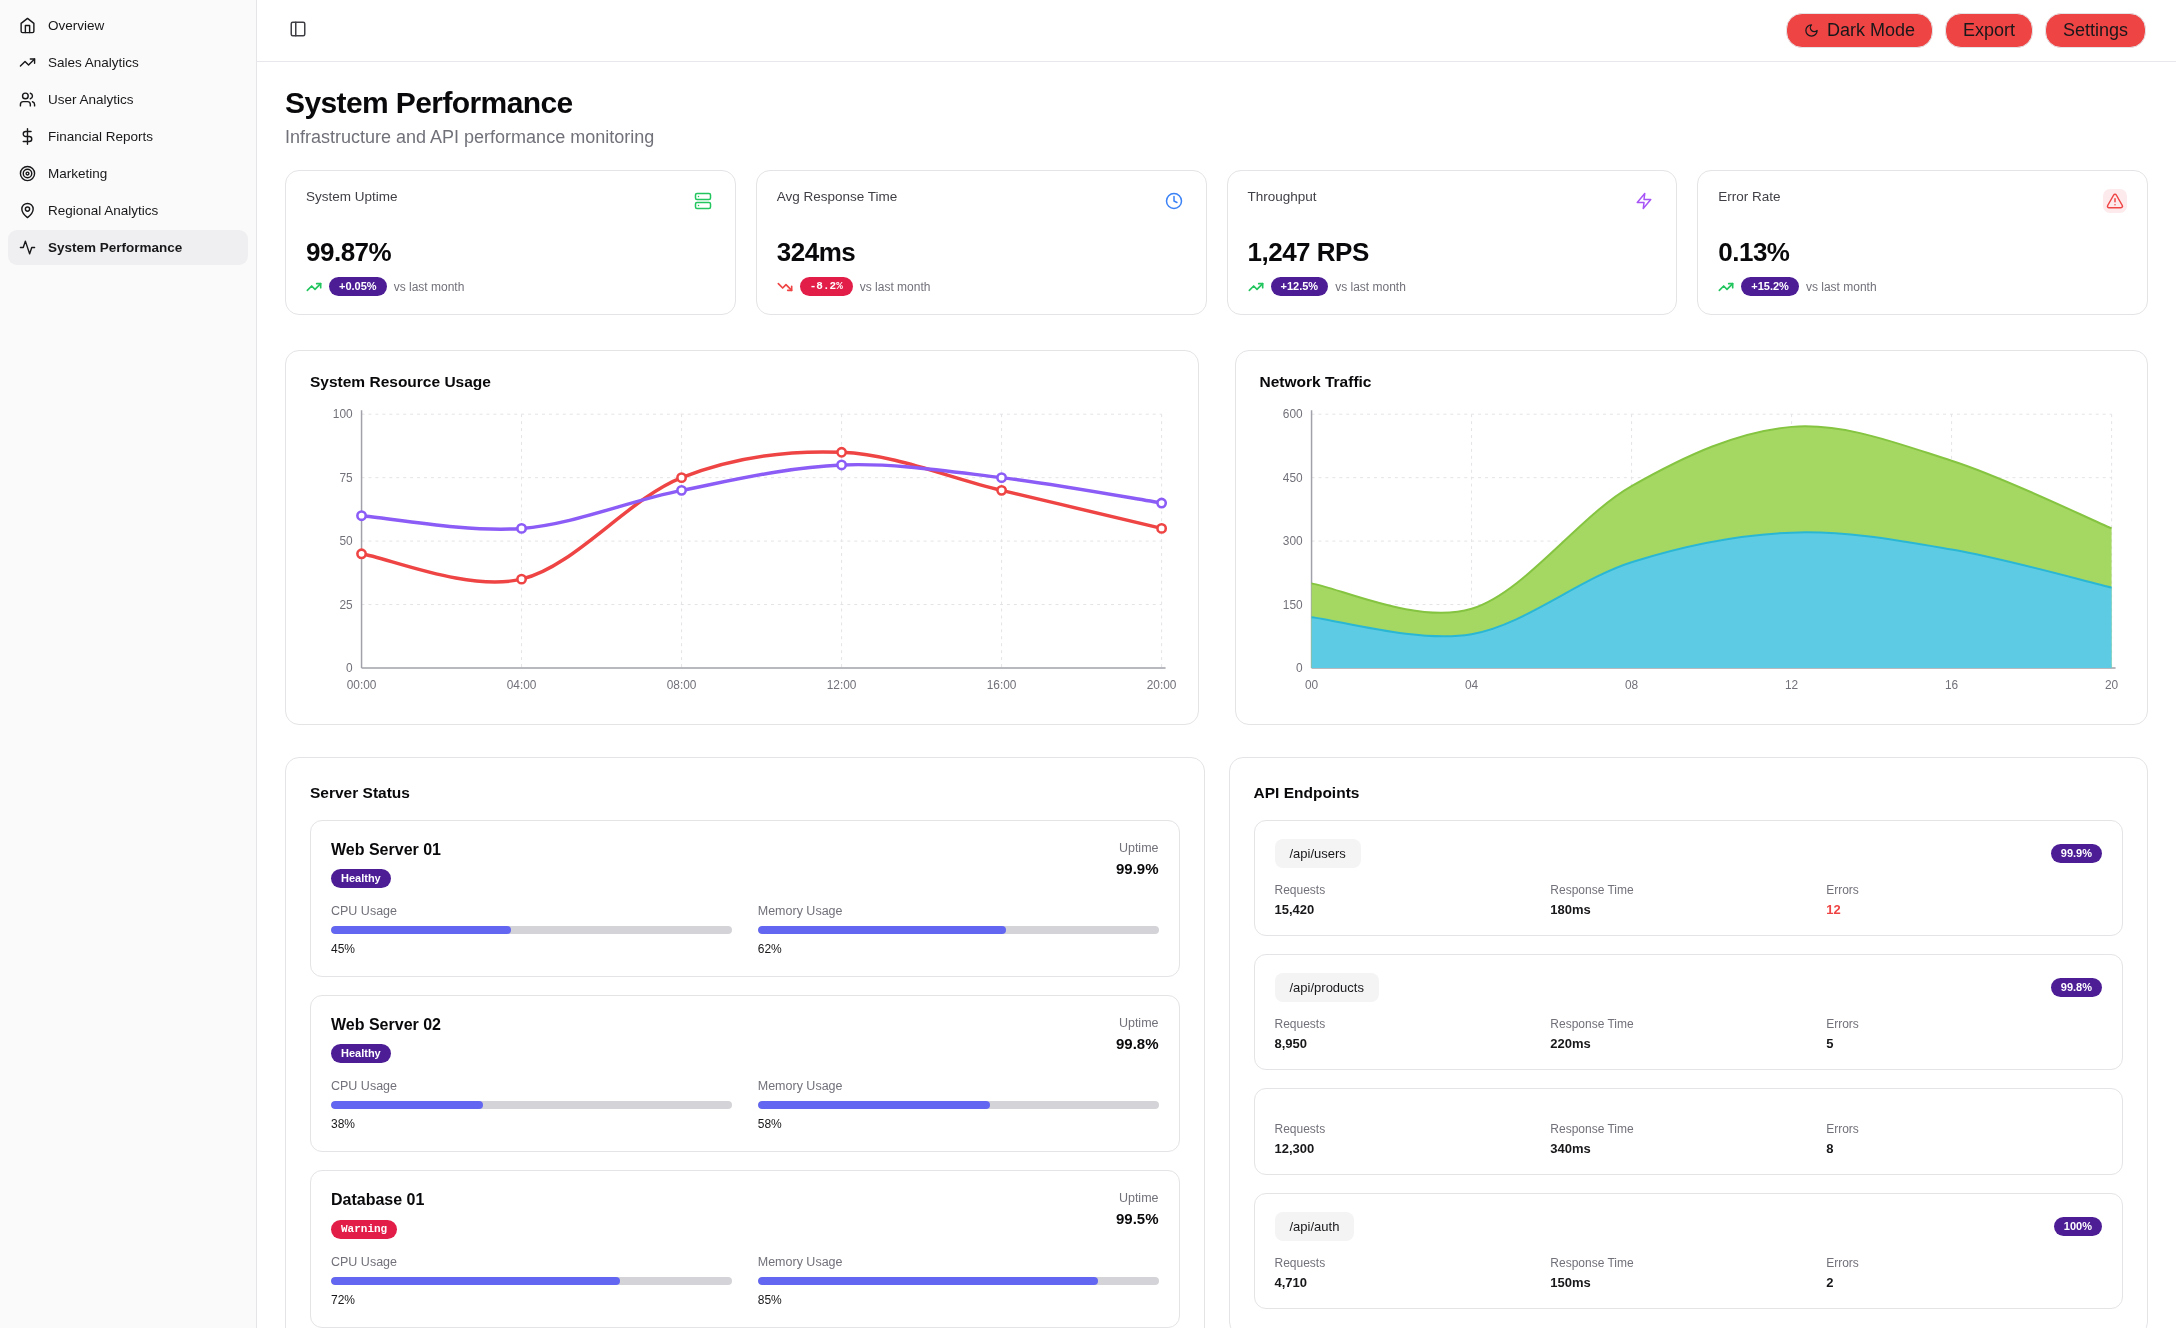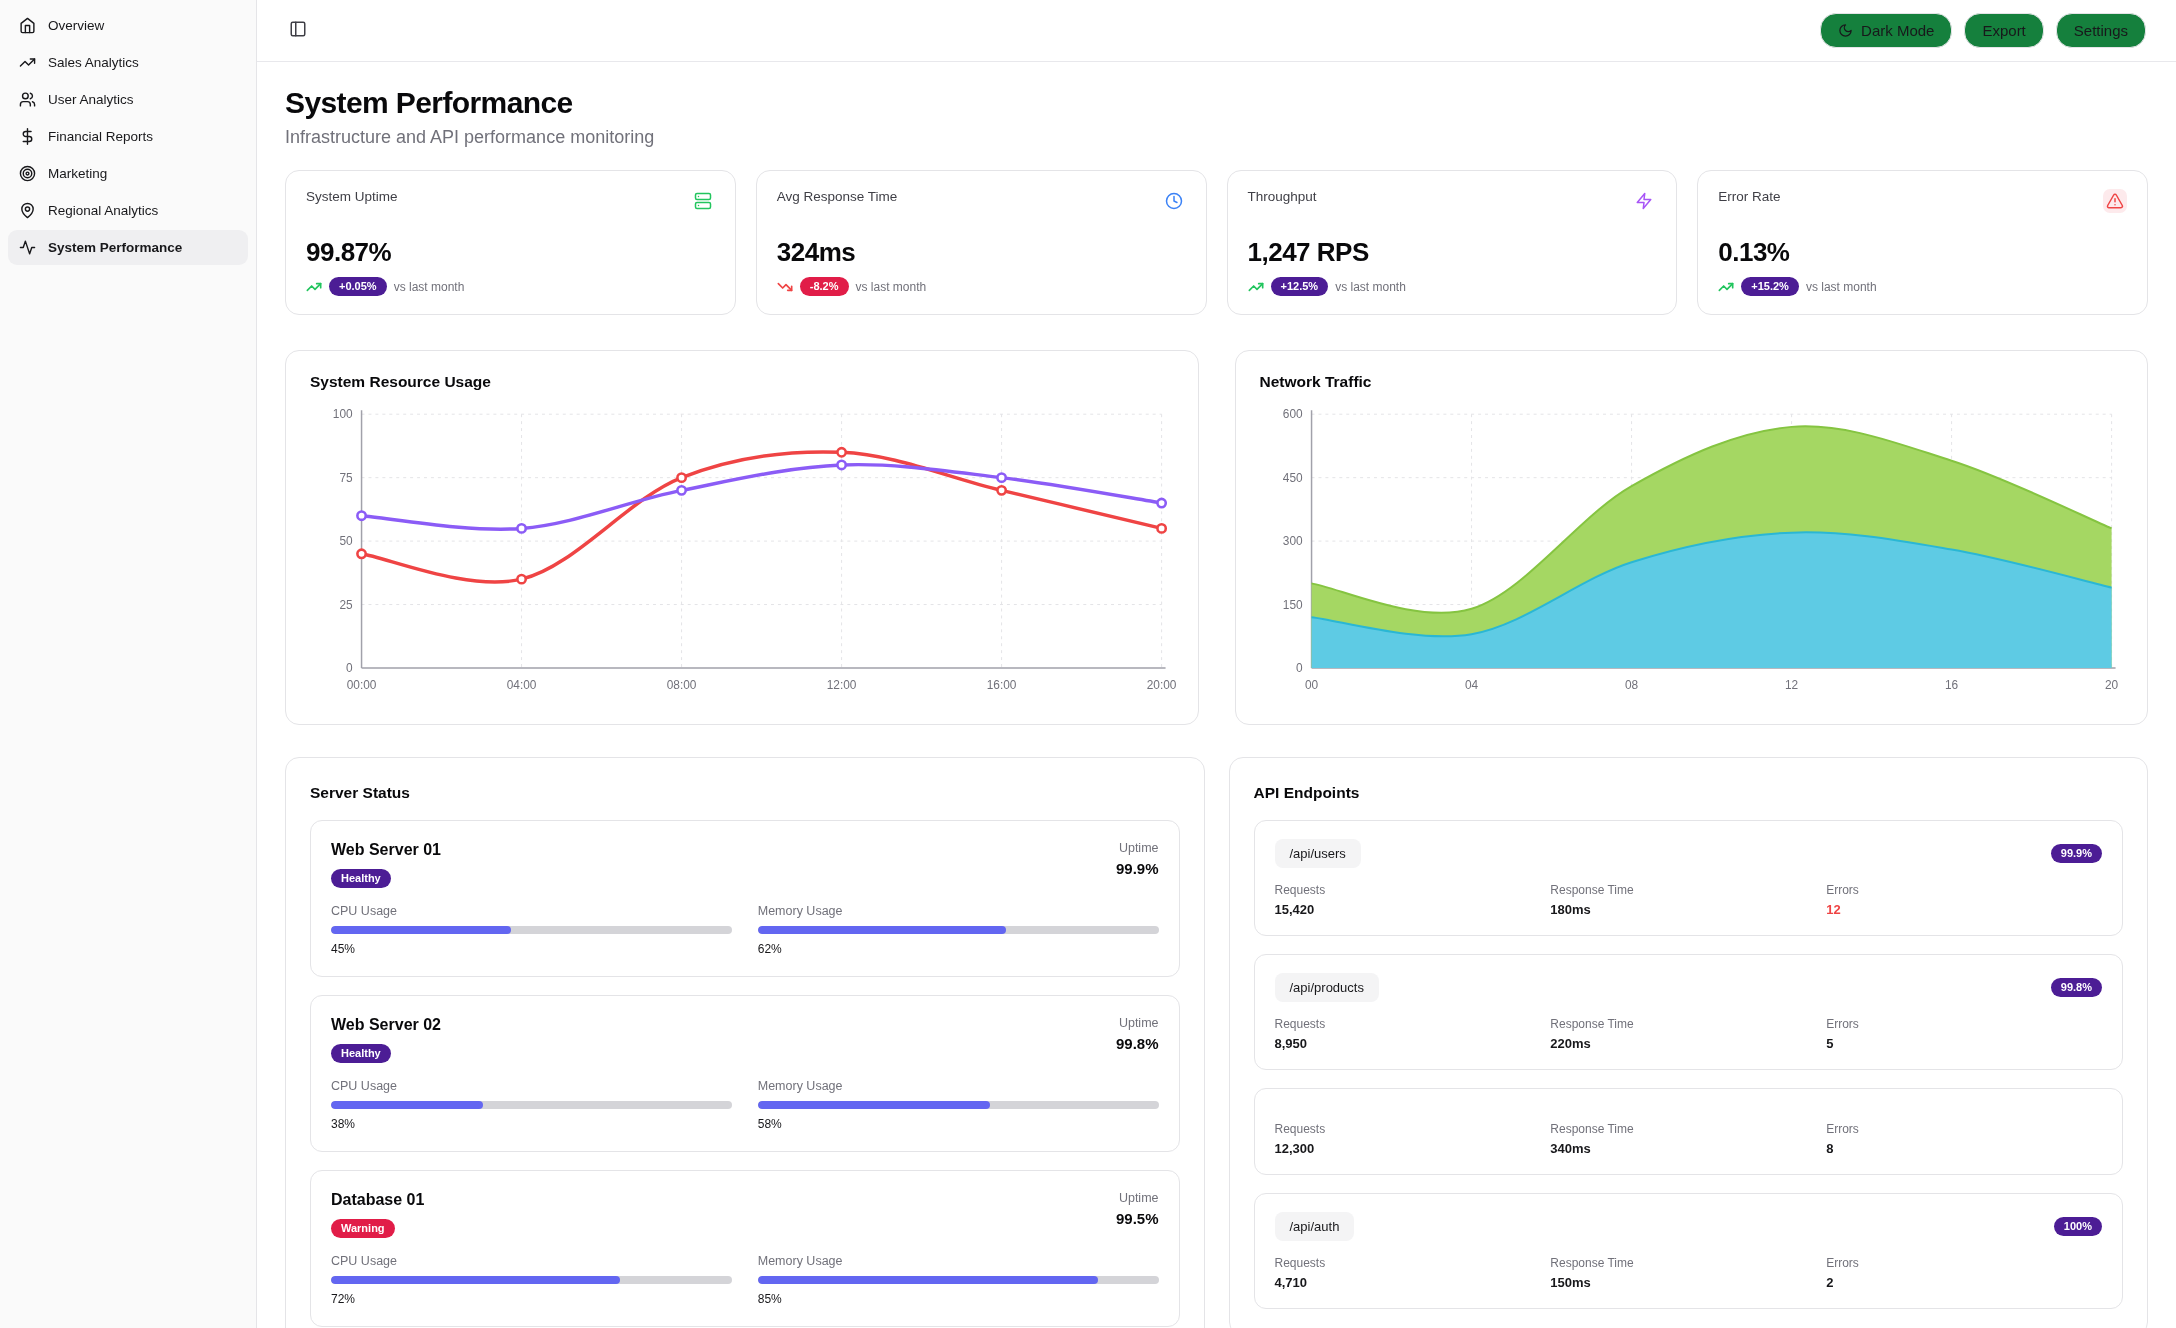--- a/index.html
+++ b/index.html
@@ -30,22 +30,22 @@
     height:62px; flex-shrink:0; background:#fff;
     border-bottom:1px solid #e8e8ec;
     display:flex; align-items:center; justify-content:space-between;
     padding:0 30px;
   }
   .icon-btn { background:none; border:none; cursor:pointer; color:#3f3f46; display:flex; padding:2px; }
   .icon-btn svg { width:18px; height:18px; }
   .topbar-actions { display:flex; gap:12px; }
   .btn {
     display:inline-flex; align-items:center; gap:8px; height:35px; padding:0 17px;
-    background:#15803d; border:1px solid #e4e4e7; border-radius:16px;
-    font-family:inherit; font-size:15px; font-weight:500; color:#18181b; cursor:pointer;
+    background:#ef4444; border:1px solid #e4e4e7; border-radius:16px;
+    font-family:inherit; font-size:18px; font-weight:500; color:#18181b; cursor:pointer;
   }
   .btn svg { width:15px; height:15px; }
 
   .content { padding:24px 28px; overflow:hidden; }
   .page-title { font-size:30px; font-weight:700; letter-spacing:-0.6px; color:#09090b; }
   .subtitle { font-size:18px; color:#71717a; margin-top:7px; }
 
   
   .card { background:#fff; border:1px solid #e4e4e7; border-radius:14px; }
   .kpi-grid { display:grid; grid-template-columns:repeat(4,1fr); gap:20px; margin-top:22px; }
@@ -56,21 +56,21 @@
   .kpi-icon svg { width:18px; height:18px; display:block; }
   .kpi-value { font-size:26px; font-weight:800; letter-spacing:-0.5px; margin-top:24px; }
   .kpi-trend { display:flex; align-items:center; gap:7px; margin-top:9px; }
   .trend-icon { display:inline-flex; }
   .trend-icon svg { width:16px; height:16px; }
   .badge {
     display:inline-block; font-size:11px; font-weight:700; color:#fff;
     padding:4px 10px; border-radius:999px; line-height:1;
   }
   .badge.dark { background:#4c1d95; }
-  .badge.red  { background:#e11d48; }
+  .badge.red  { background:#e11d48;font-family:Liberation Mono, monospace; }
   .kpi-caption { font-size:12px; color:#71717a; }
 
   
   .charts-grid { display:grid; grid-template-columns:1fr 1fr; gap:36px; margin-top:35px; }
   .chart-card { padding:22px 24px; height:375px; }
   .card-title { font-size:15.5px; font-weight:600; color:#09090b; }
   .chart-svg { width:100%; height:298px; margin-top:12px; overflow:visible; display:block; }
   .chart-svg text { font-family:"Liberation Sans", sans-serif; font-size:12px; fill:#71717a; }
 
   

